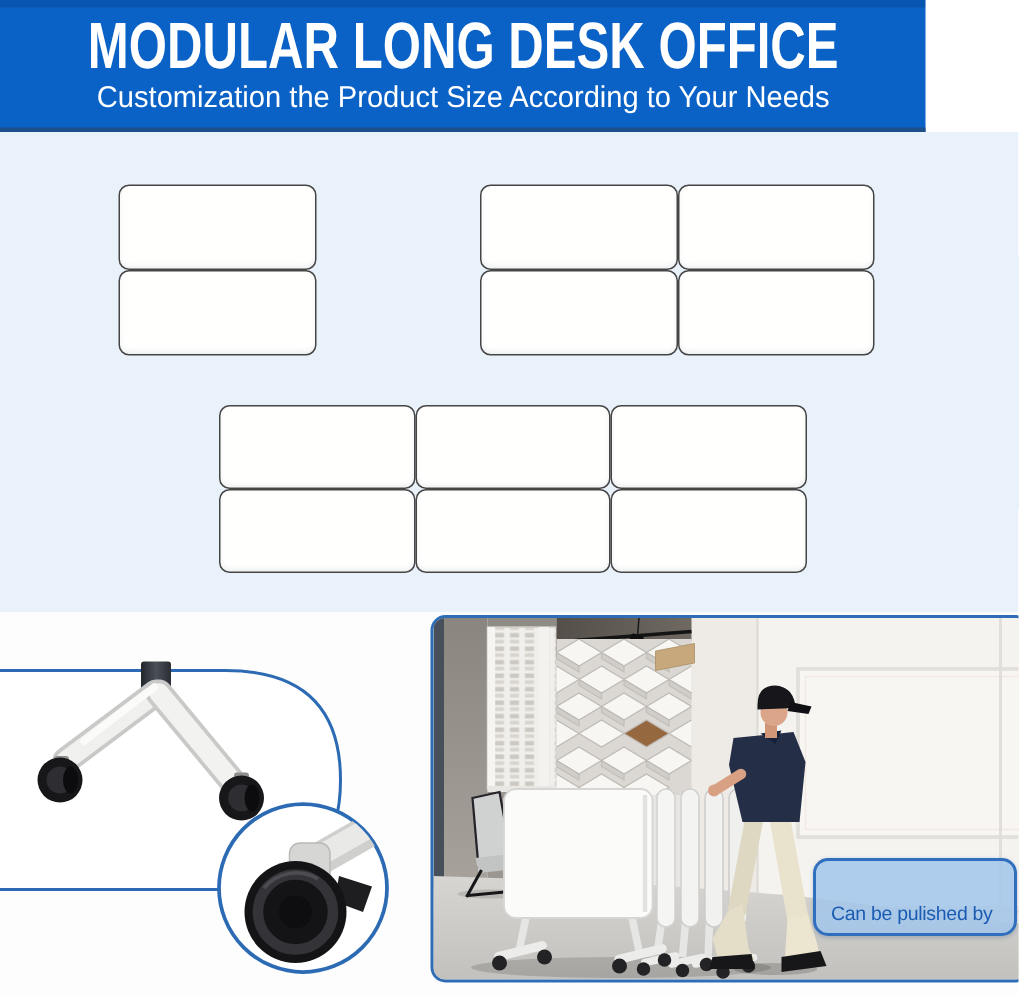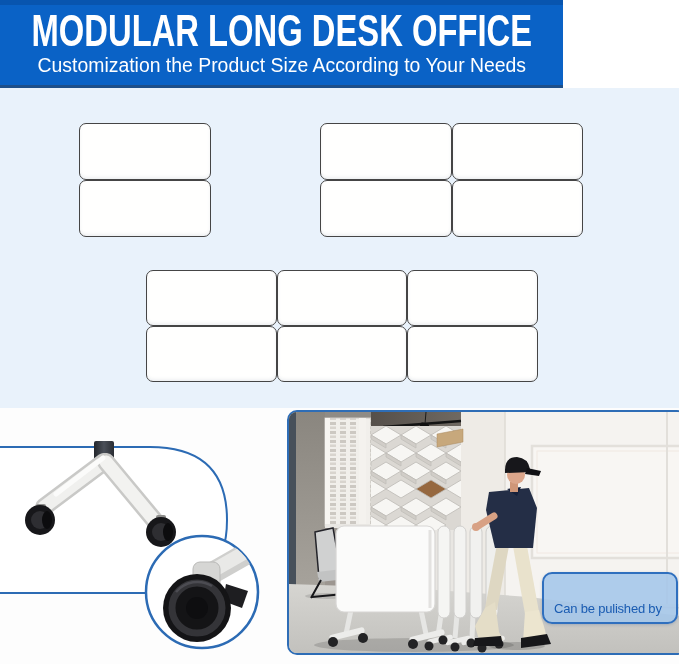--- a/index.html
+++ b/index.html
@@ -1,21 +1,21 @@
 <!DOCTYPE html>
 <html><head>
 <meta charset="utf-8">
 <style>
   html,body{margin:0;padding:0;}
   body{width:679px;height:664px;overflow:hidden;background:#ffffff;
        font-family:"Liberation Sans", sans-serif;position:relative;}
   .canvas{position:absolute;left:0;top:0;width:679px;height:664px;overflow:hidden;}
 
   
-  .banner{position:absolute;left:0;top:0;width:563px;height:88px;
+  .banner{position:absolute;left:0;top:0;width:617px;height:88px;
           background:#0a62c6;border-bottom:3px solid #1d4f8a;
           box-shadow:inset 0 5px 0 rgba(0,30,70,.18);
           display:flex;flex-direction:column;align-items:center;justify-content:center;
           color:#fff;text-align:center;box-sizing:border-box;}
   .banner h1{margin:2px 0 0 0;font-size:42px;line-height:40px;font-weight:bold;
              letter-spacing:0px;transform:scaleX(.78) scaleY(1.04);white-space:nowrap;}
   .banner p{margin:3px 0 0 0;font-size:20px;line-height:22px;font-weight:normal;
             transform:scaleX(.97);white-space:nowrap;}
 
   

